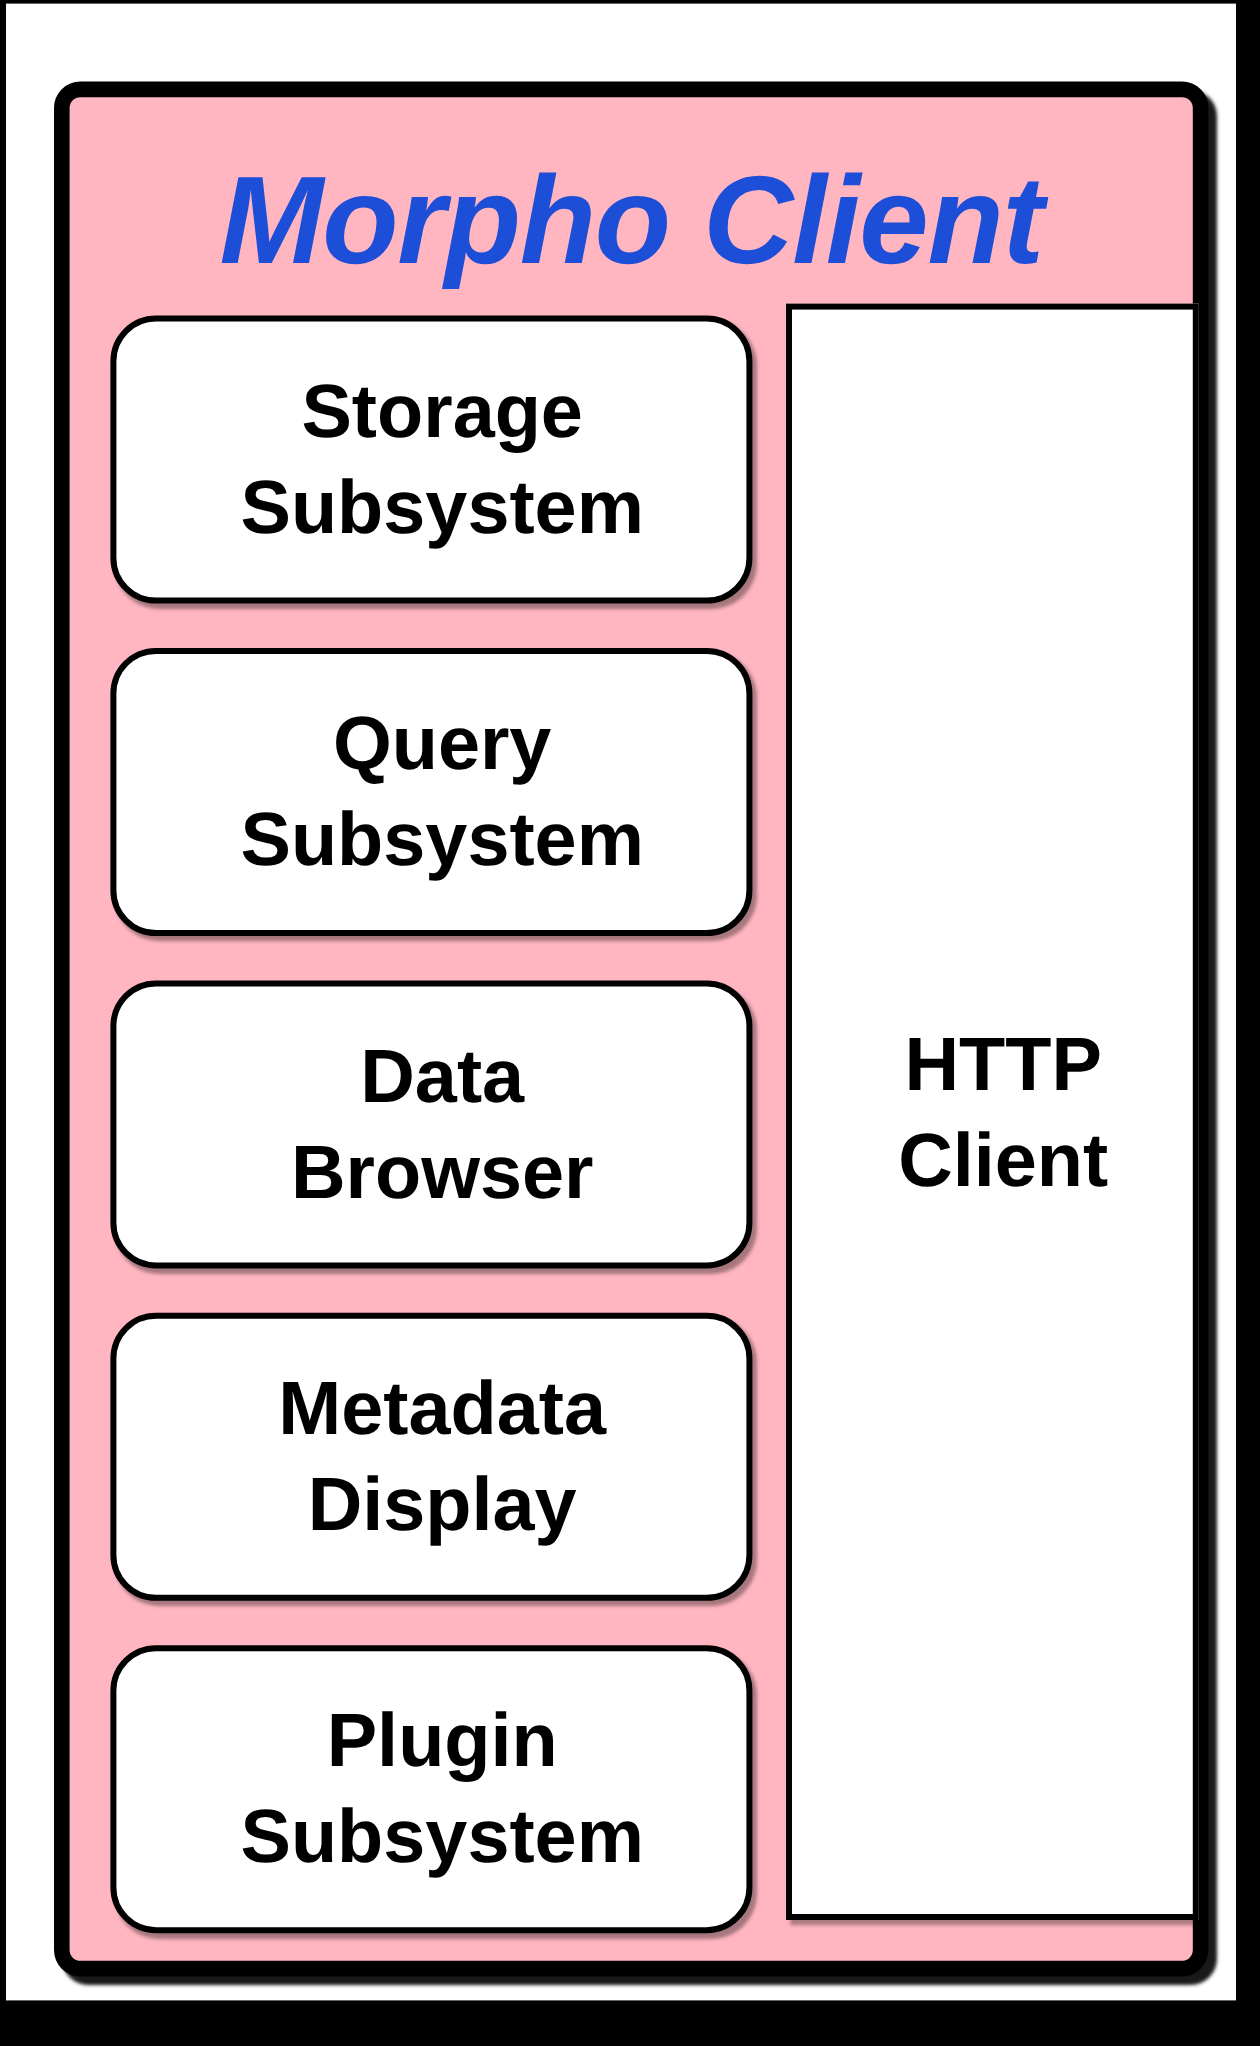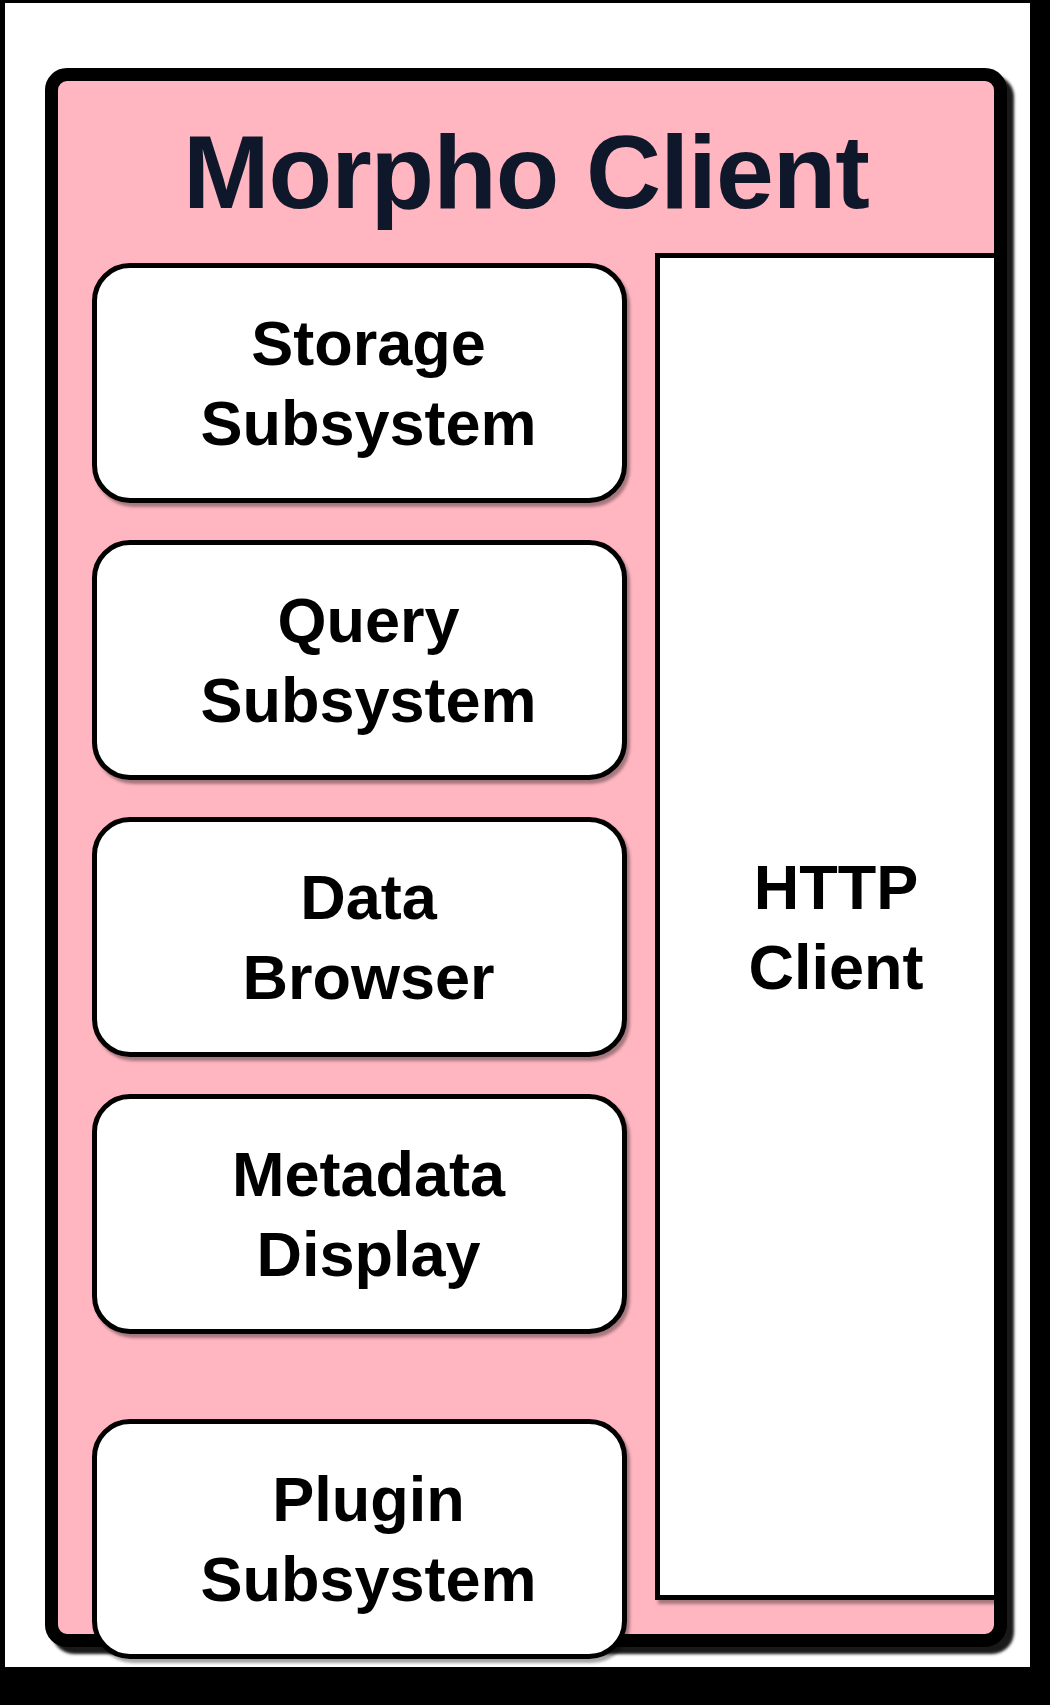--- a/index.html
+++ b/index.html
@@ -18,44 +18,45 @@
   .cluster {
     position: absolute; left: 40px; top: 65px;
     width: 962px; height: 1579px;
     box-sizing: border-box;
     background: #ffb6c1;
     border: 13px solid #000;
     border-radius: 22px;
     box-shadow: 7px 7px 3px rgba(0,0,0,0.9);
   }
   .cluster-title {
-    position: absolute; left: 0; top: 0;
+    position: absolute; left: 0; top: 12px;
     width: 100%; height: 182px;
     display: flex; align-items: center; justify-content: center;
-    font-size: 104px; font-weight: bold; color: #0f172a;
+    font-size: 104px; font-weight: bold; color: #1d4ed8;
     letter-spacing: -1px;
     white-space: nowrap;
+    font-style: italic;
   }
   .node {
     position: absolute; left: 34px;
     width: 535px; height: 240px;
     box-sizing: border-box;
     background: #fff;
     border: 5px solid #000;
     border-radius: 38px;
     box-shadow: 3px 4px 3px rgba(0,0,0,0.35);
     display: flex; align-items: center; justify-content: center;
     font-size: 63px; font-weight: bold; color: #000;
     line-height: 1.27; text-align: center; padding-left: 18px;
   }
   .n0 { top: 182px; }
   .n1 { top: 459px; align-items: center; }
   .n2 { top: 736px; }
   .n3 { top: 1013px; }
-  .n4 { top: 1290px; margin-top: 48px; }
+  .n4 { top: 1290px; }
   .node.http {
     left: 597px; top: 172px;
     width: 344px; height: 1347px;
     border-radius: 0;
   }
   .label { white-space: pre-line; }
 </style>
 </head>
 <body>
 

